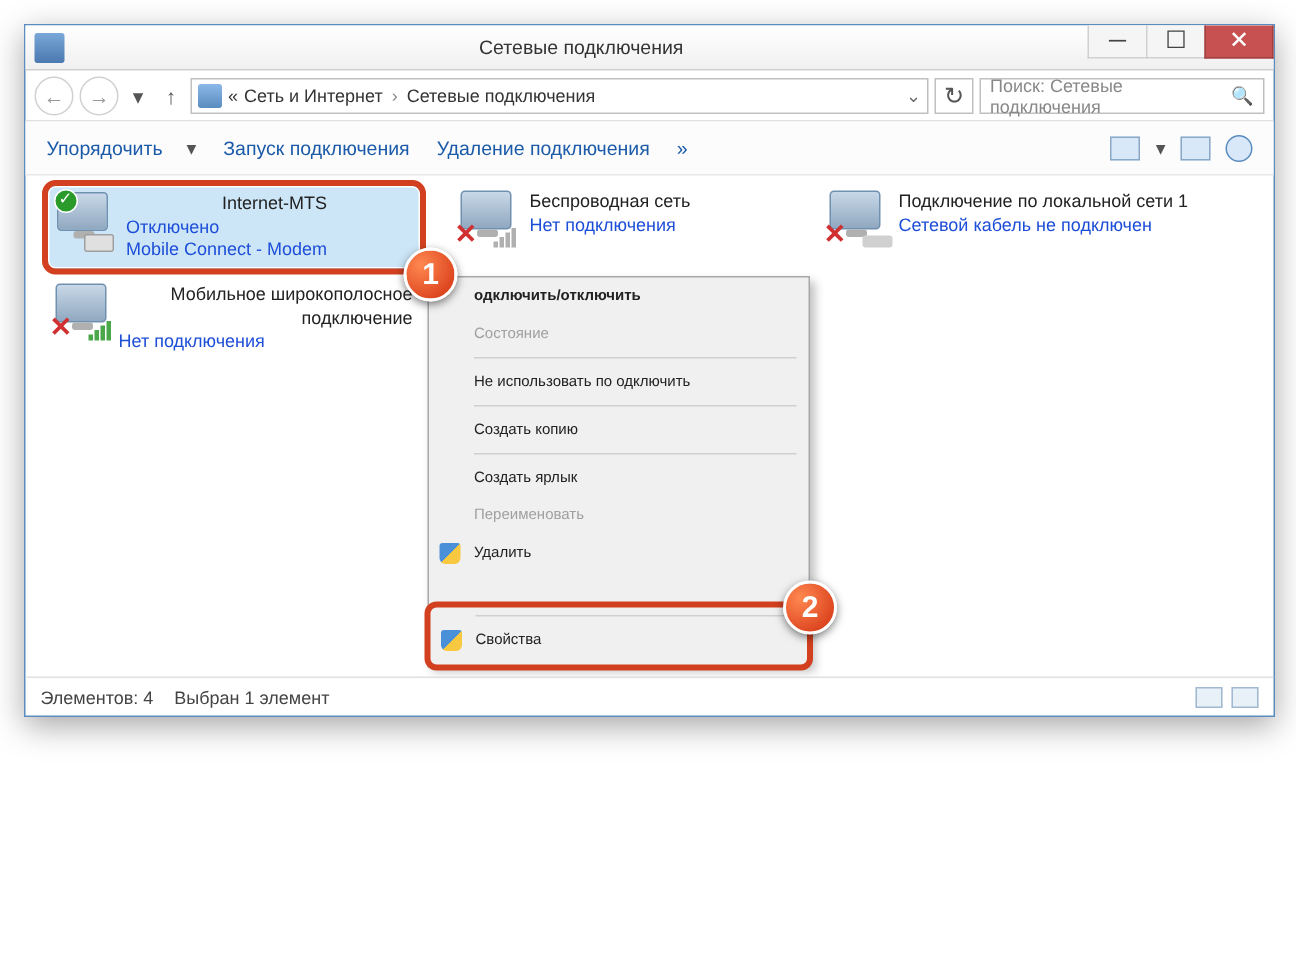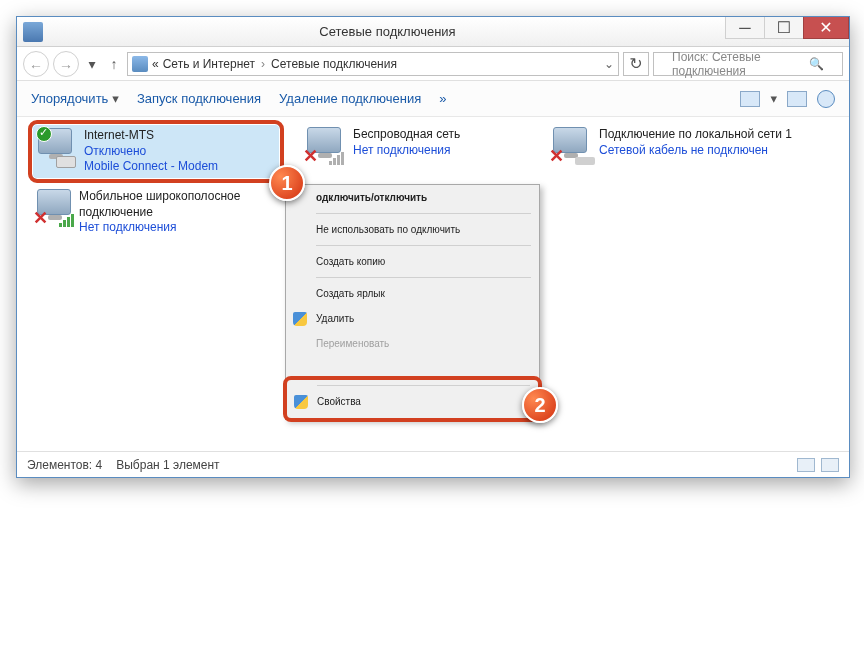--- a/index.html
+++ b/index.html
@@ -13,45 +13,45 @@
 .titlebar .btn.close { background: #c75050; color: #fff; width: 46px; border-color:#a04040; }
 .navbar { height: 34px; display: flex; align-items: center; gap: 4px; padding: 0 6px; border-bottom: 1px solid #e0e0e0; }
 .nav-arrow { width: 26px; height: 26px; border: 1px solid #d0d0d0; border-radius: 50%; display: flex; align-items: center; justify-content: center; color: #999; font-size: 14px; }
 .nav-up { width: 18px; text-align: center; color: #555; font-size: 14px; }
 .addr { flex: 1; height: 24px; border: 1px solid #c0c0c0; display: flex; align-items: center; font-size: 12px; padding: 0 4px; gap: 4px; }
 .addr .ic { width: 16px; height: 16px; background: linear-gradient(#8bb8e8,#5a8cc0); border-radius: 2px; }
 .addr .crumb { color: #333; }
 .addr .sep { color: #888; padding: 0 2px; }
 .addr .chev { margin-left: auto; color: #666; }
 .refresh { width: 26px; height: 24px; border: 1px solid #c0c0c0; display: flex; align-items: center; justify-content: center; color: #555; }
-.search { width: 190px; height: 24px; border: 1px solid #c0c0c0; display: flex; align-items: center; padding: 0 18px; font-size: 12px; color: #888; }
+.search { width: 190px; height: 24px; border: 1px solid #c0c0c0; display: flex; align-items: center; padding: 0 6px; font-size: 12px; color: #888; }
 .search .mag { margin-left: auto; color: #666; }
 .toolbar { height: 36px; display: flex; align-items: center; gap: 18px; padding: 0 14px; border-bottom: 1px solid #e8e8e8; font-size: 13px; color: #1a5aa8; background:#fcfcfc; }
-.toolbar .item { display: flex; align-items: center; gap: 4px; cursor: default; }
+.toolbar .item { display: flex; align-items: center; gap: 16px; cursor: default; }
 .toolbar .sm { color: #555; }
 .toolbar .right { margin-left: auto; display: flex; align-items: center; gap: 10px; }
 .toolbar .tb-ic { width: 20px; height: 16px; border: 1px solid #8aa8c8; background: #d8e8f8; }
 .content { position: absolute; left: 0; top: 100px; right: 0; bottom: 26px; padding: 10px 18px; }
 .conn { position: absolute; display: flex; gap: 8px; padding: 4px 6px; width: 250px; }
 .conn.sel { background: #cde6f7; border: 1px solid #8cc0e8; border-radius: 2px; outline: 3px solid #d24020; outline-offset:-1px; border-radius:6px; box-shadow: 0 0 0 1px #fff inset; }
 .conn.sel { outline: 4px solid #d24020; }
 .conn .bigic { width: 38px; height: 38px; position: relative; }
 .monitor { width: 34px; height: 26px; background: linear-gradient(#c8d8e8,#90a8c0); border: 1px solid #7090b0; border-radius: 3px; position: relative; }
 .monitor::after { content:''; position:absolute; left:10px; bottom:-6px; width:14px; height:5px; background:#b0b0b0; border-radius:2px; }
 .badge-ok { position:absolute; top:-2px; left:-2px; width:16px; height:16px; background:#2a9a2a; border-radius:50%; border:1px solid #fff; }
 .badge-ok::after { content:'✓'; color:#fff; font-size:11px; position:absolute; left:2px; top:-1px; }
 .badge-x { position:absolute; bottom:-2px; left:-4px; color:#d03030; font-size:18px; font-weight:bold; }
 .sig { position:absolute; bottom:0; left:22px; display:flex; gap:1px; align-items:flex-end; }
 .sig span { width:3px; background:#4aa84a; }
 .sig span:nth-child(1){height:4px} .sig span:nth-child(2){height:7px} .sig span:nth-child(3){height:10px} .sig span:nth-child(4){height:13px}
 .sig.grey span { background:#b0b0b0; }
 .modem { position:absolute; bottom:-2px; left:18px; width:20px; height:12px; background:#e0e0e0; border:1px solid #a0a0a0; border-radius:2px; }
 .cable { position:absolute; bottom:0; left:22px; width:20px; height:8px; background:#d0d0d0; border-radius:2px; }
 .conn .txt { font-size: 12px; line-height: 1.3; }
-.conn .txt .n { color: #222; }
+.conn .txt .n { color: #222; text-align: right; }
 .conn .txt .s { color: #1d4ed8; }
 .contextmenu { position: absolute; left: 268px; top: 167px; width: 255px; background: #f0f0f0; border: 1px solid #a8a8a8; box-shadow: 3px 3px 6px rgba(0,0,0,.25); font-size: 10px; }
 .contextmenu .row { display: flex; align-items: center; height: 25px; padding: 0 8px 0 30px; position: relative; color:#222; }
 .contextmenu .row.dis { color: #a0a0a0; }
 .contextmenu .sep { height: 1px; background: #d0d0d0; margin: 3px 8px 3px 30px; }
 .contextmenu .shield { position:absolute; left:7px; width:14px; height:14px; background: linear-gradient(135deg,#4a90d8 50%,#f8c840 50%); border-radius:2px 2px 4px 4px; }
 .contextmenu .highlight-wrap { border: 4px solid #d24020; border-radius: 8px; margin: 20px -3px -3px -3px; padding: 2px 0 4px; }
 .callout { position: absolute; width: 36px; height: 36px; border-radius: 50%; background: radial-gradient(circle at 30% 30%, #ff8850, #d23010); border: 2px solid #fff; box-shadow: 0 2px 6px rgba(0,0,0,.5); color:#fff; font-weight:bold; font-size:20px; display:flex; align-items:center; justify-content:center; }
 .statusbar { position: absolute; left: 0; right: 0; bottom: 0; height: 26px; border-top: 1px solid #e0e0e0; display: flex; align-items: center; padding: 0 10px; font-size: 12px; color: #444; gap: 14px; }
 .statusbar .right { margin-left: auto; display: flex; gap: 6px; }
@@ -166,31 +166,32 @@
         <div class="n">Мобильное широкополосное подключение</div>
         <div class="s">Нет подключения</div>
       </div>
     </div>
   </div>
 
   <div class="contextmenu">
     <div class="row">
         <b>одключить/отключить</b>
       </div>
+    <div class="row dis">Состояние</div>
     <div class="sep"></div>
     <div class="row">Не использовать по одключить</div>
     <div class="sep"></div>
     <div class="row">Создать копию</div>
     <div class="sep"></div>
     <div class="row">Создать ярлык</div>
+    <div class="row dis">Переименовать</div>
     <div class="row">
         <div class="shield"></div>
         <span>Удалить</span>
       </div>
-    <div class="row dis">Переименовать</div>
     <div class="highlight-wrap">
       <div class="sep"></div>
       <div class="row">
           <div class="shield"></div>
           <span>Свойства</span>
         </div>
     </div>
   </div>
 
   <div class="callout" style="left:252px; top:148px;">1</div>

